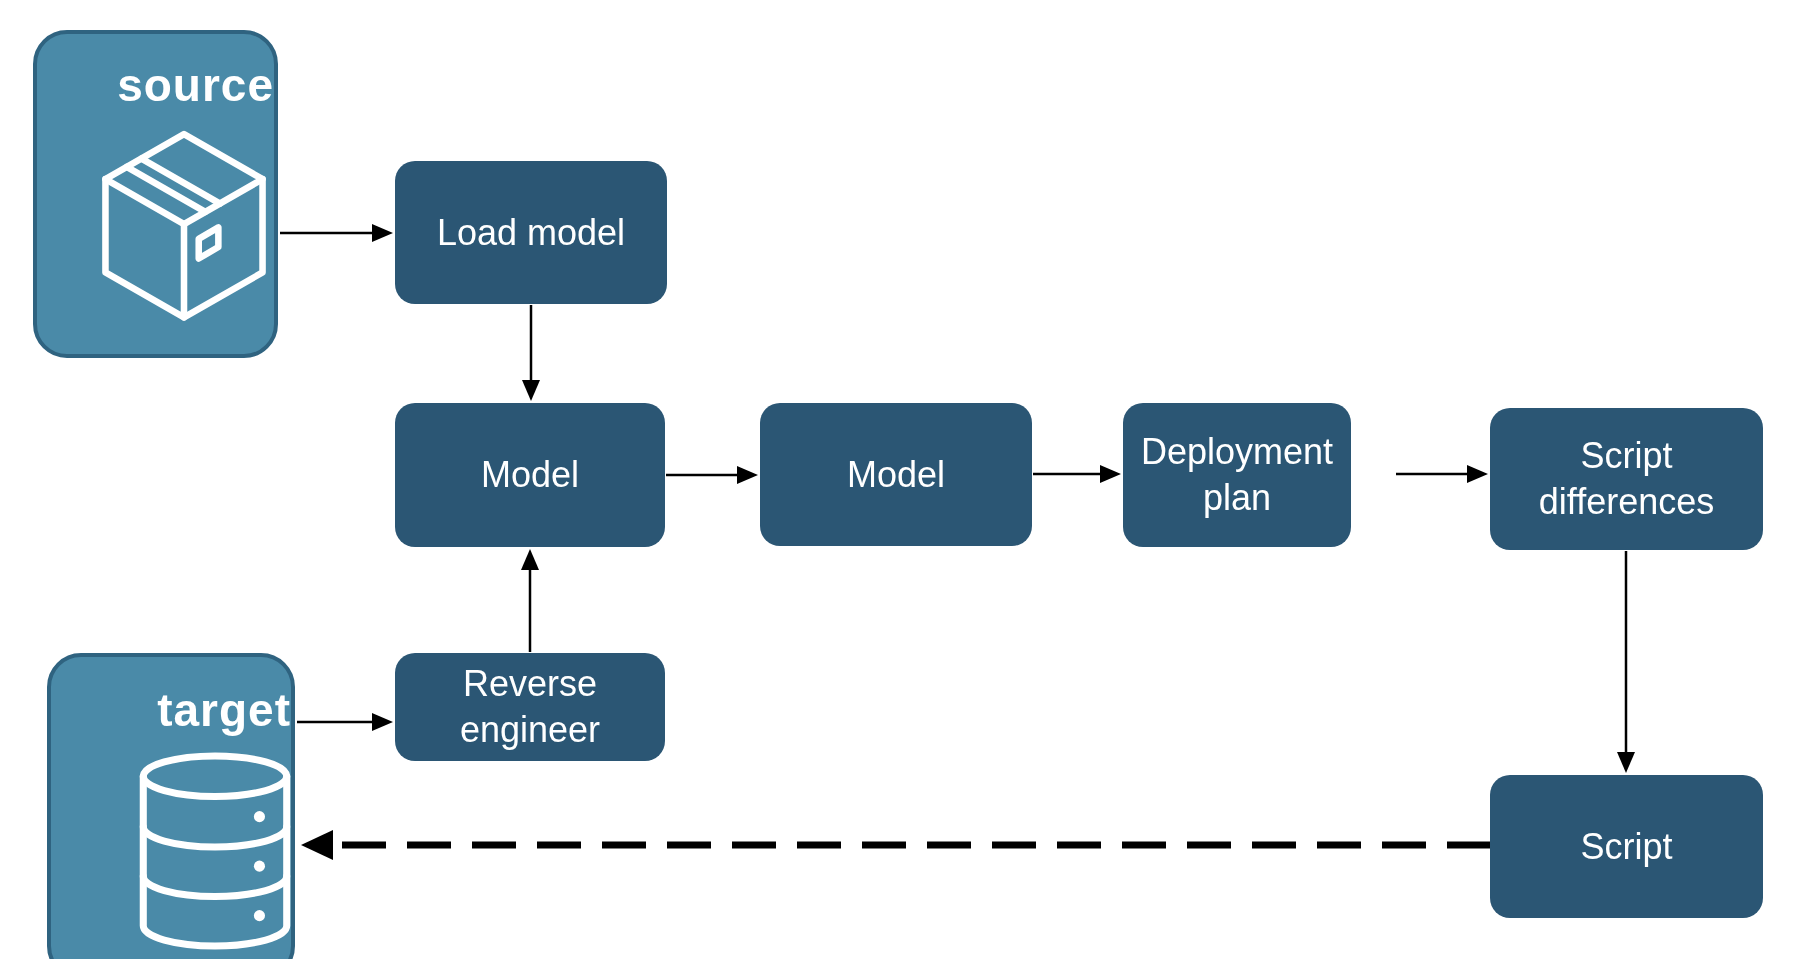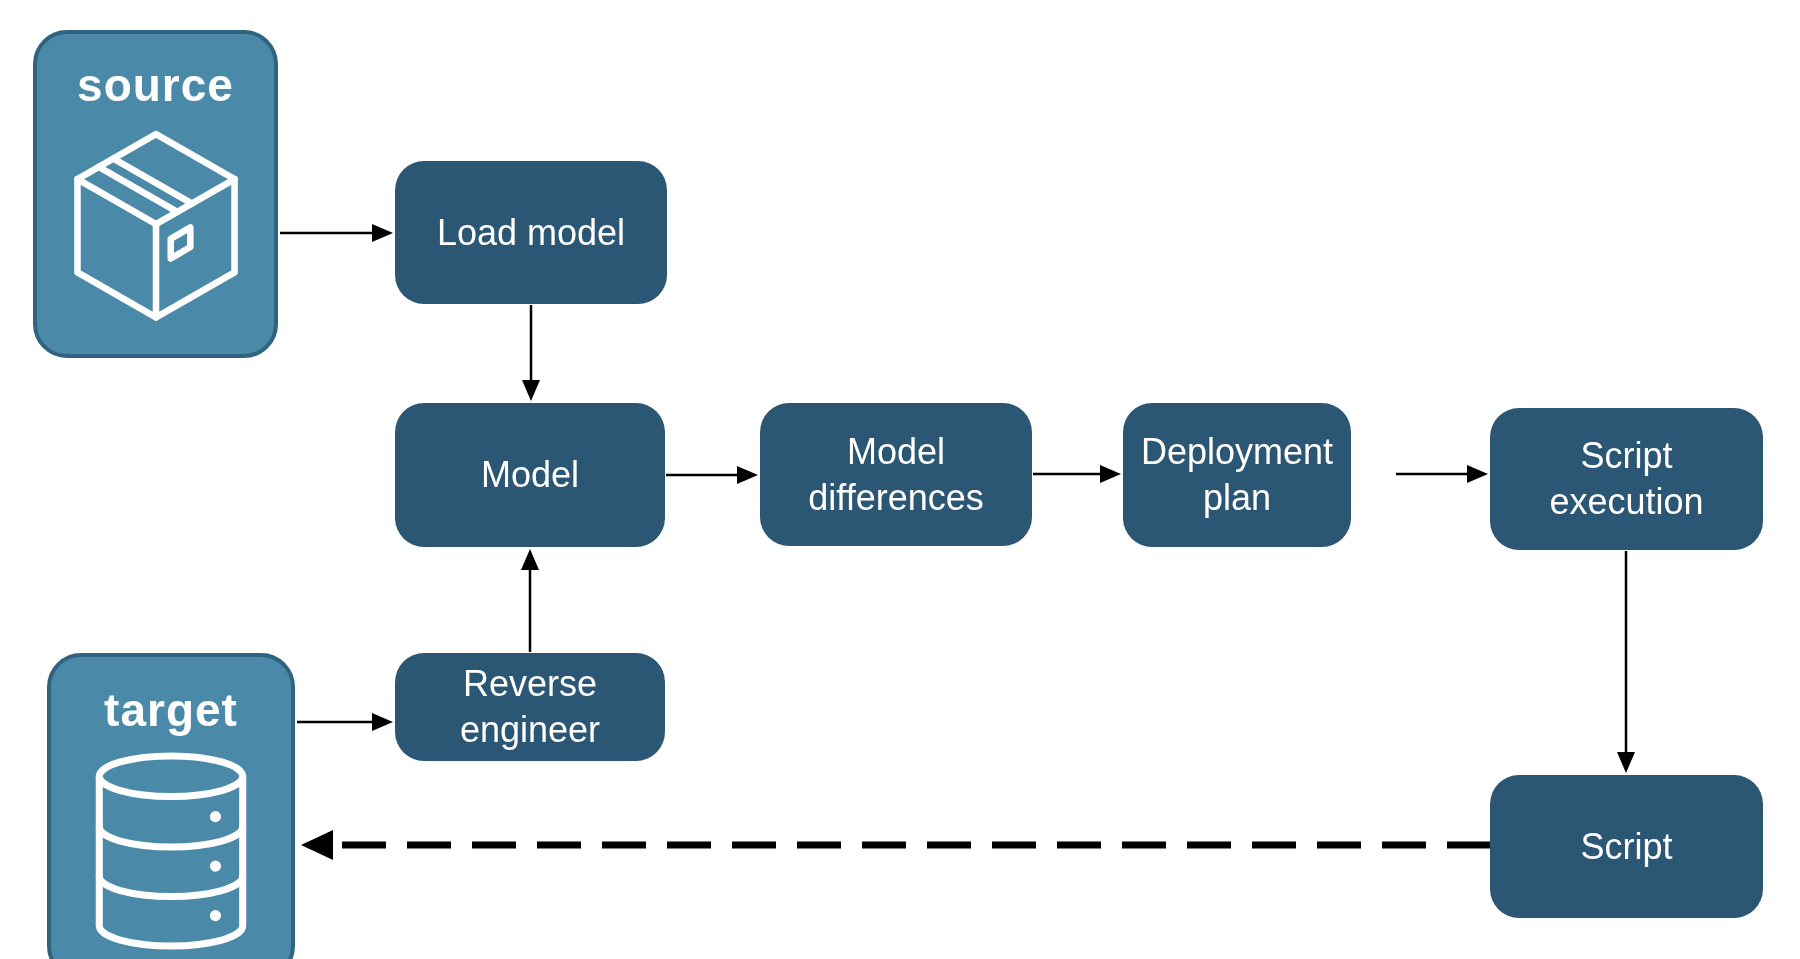--- a/index.html
+++ b/index.html
@@ -18,36 +18,36 @@
   
   #edges{position:absolute;left:0;top:0;width:1800px;height:959px;z-index:1;}
   .edge{stroke:var(--arrow-color);fill:none;}
   .edge-thin{stroke-width:2.5px;}
   .edge-dashed{stroke-width:7px;stroke-dasharray:44 21;}
   .arrowhead{fill:var(--arrow-color);}
 
   
   .entity{position:absolute;z-index:2;background:var(--entity-fill);
     border:4px solid var(--entity-border);border-radius:34px;
-    display:flex;flex-direction:column;align-items:center;}
+    display:flex;flex-direction:column;align-items:flex-end;}
   #e-source{left:33px;top:30px;width:245px;height:328px;}
   #e-target{left:47px;top:605px;width:248px;height:327px;margin-top:48px;}
   .entity-label{color:var(--text-color);font-size:46px;font-weight:bold;
     letter-spacing:1px;line-height:1.1;}
   #e-source .entity-label{margin-top:26px;}
   #e-target .entity-label{margin-top:28px;}
   .entity-icon{display:block;}
   #e-source .entity-icon{margin-top:18px;}
   #e-target .entity-icon{margin-top:16px;}
   .icon-stroke{stroke:#FFFFFF;stroke-width:8;fill:none;stroke-linejoin:round;stroke-linecap:round;}
   .icon-stroke-db{stroke:#FFFFFF;stroke-width:7;fill:none;stroke-linejoin:round;stroke-linecap:round;}
   .icon-dot{fill:#FFFFFF;}
 
   
-  .node{position:absolute;z-index:2;background:var(--process-fill);border-radius:29px;
+  .node{position:absolute;z-index:2;background:var(--process-fill);border-radius:20px;
     color:var(--text-color);display:flex;flex-direction:column;align-items:center;
     justify-content:center;text-align:center;font-size:36px;line-height:46px;font-weight:400;}
   .node-line{display:block;}
   #n-load-model{left:395px;top:161px;width:272px;height:143px;}
   #n-model-comparison{left:395px;top:403px;width:270px;height:144px;}
   #n-model-differences{left:760px;top:403px;width:272px;height:143px;}
   #n-deployment-plan{left:1123px;top:403px;width:228px;height:144px;}
   #n-script-generation{left:1490px;top:408px;width:273px;height:142px;}
   #n-reverse-engineer{left:395px;top:653px;width:270px;height:108px;}
   #n-script-execution{left:1490px;top:775px;width:273px;height:143px;}
@@ -106,31 +106,30 @@
     <span class="node-line">Load model</span>
     <span class="node-line"></span>
   </div>
 
   <div class="node" id="n-model-comparison">
     <span class="node-line">Model</span>
   </div>
 
   <div class="node" id="n-model-differences">
     <span class="node-line">Model</span>
-    <span class="node-line">differences</span>
   </div>
 
   <div class="node" id="n-deployment-plan">
     <span class="node-line">Deployment</span>
     <span class="node-line">plan</span>
   </div>
 
   <div class="node" id="n-script-generation">
     <span class="node-line">Script</span>
-    <span class="node-line">execution</span>
+    <span class="node-line">differences</span>
   </div>
 
   <div class="node" id="n-reverse-engineer">
     <span class="node-line">Reverse</span>
     <span class="node-line">engineer</span>
   </div>
 
   <div class="node" id="n-script-execution">
     <span class="node-line">Script</span>
   </div>

